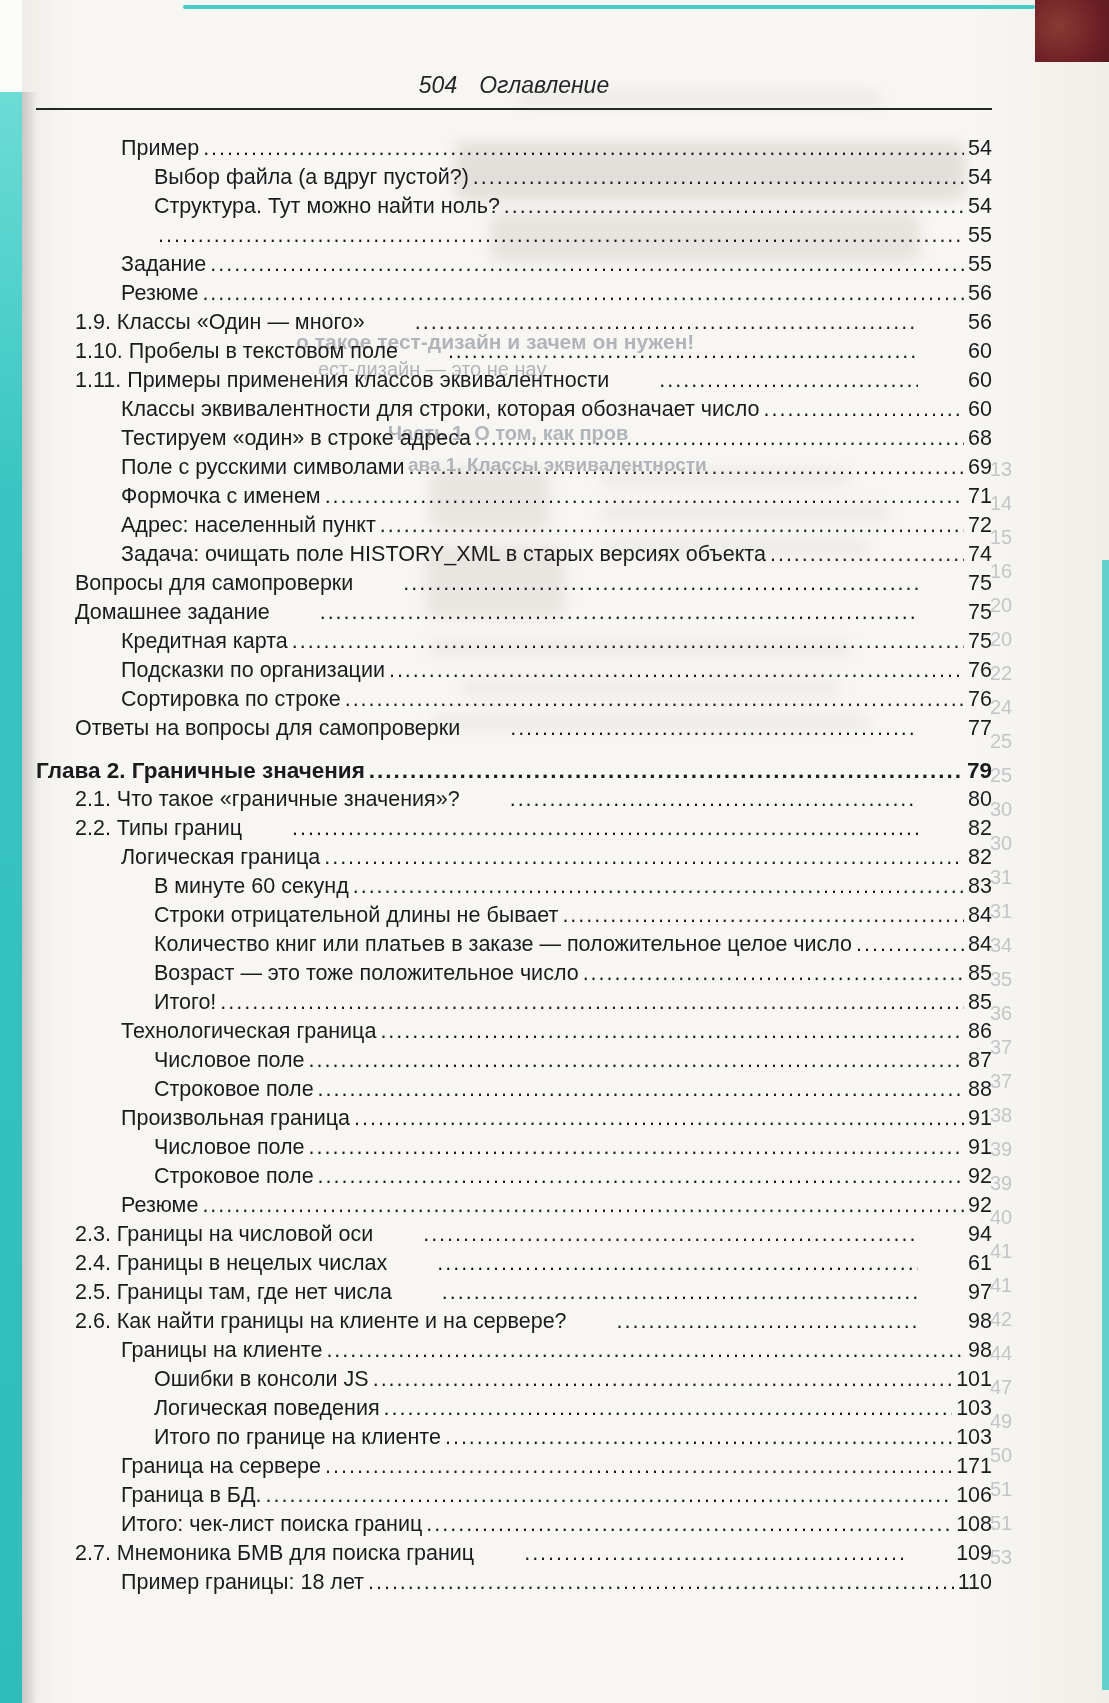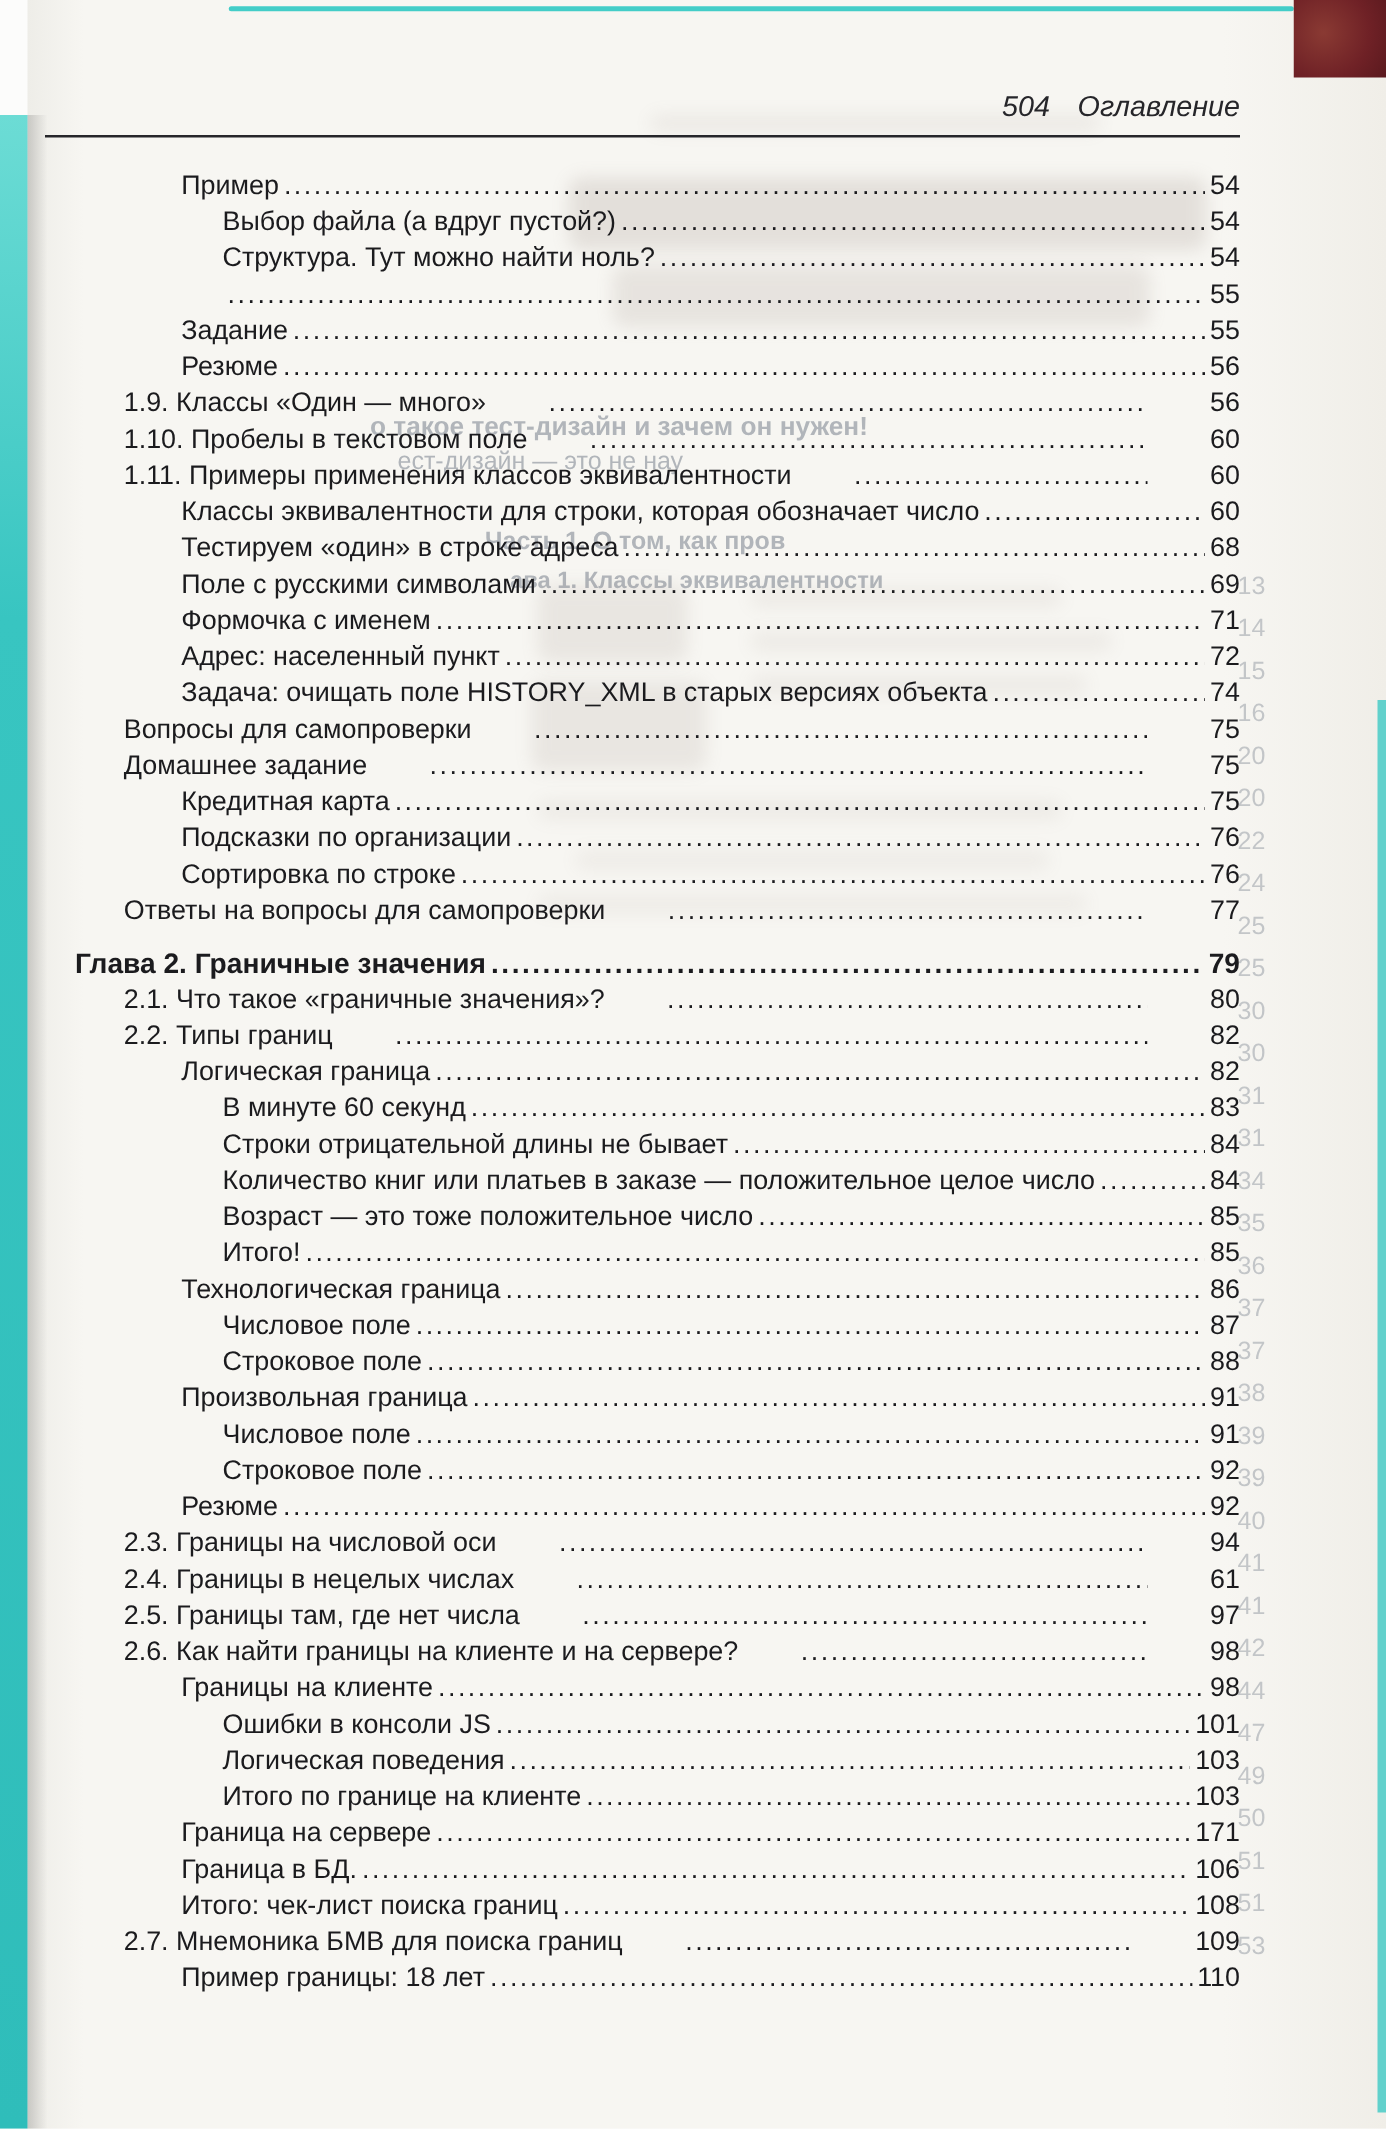--- a/index.html
+++ b/index.html
@@ -25,31 +25,31 @@
   .strip-left{position:absolute;left:0;top:92px;width:22px;bottom:0;
     background:linear-gradient(180deg,#6cdcd5 0%,#38c5c1 25%,#2fbdba 100%);}
   .strip-top{position:absolute;left:183px;top:5px;width:852px;height:4px;background:#43cdc8;border-radius:2px;}
   .strip-right{position:absolute;right:0;top:560px;width:7px;height:1130px;background:#3ec9c4;opacity:.8;}
   .corner-maroon{position:absolute;right:0;top:0;width:74px;height:62px;
     background:radial-gradient(circle at 32% 42%, #8a3a33 0%, #6f2126 60%, #5a191e 100%);}
 
   
   .running-head{
     position:absolute;left:36px;top:72px;width:956px;
-    display:flex;justify-content:flex-end;align-items:baseline;
+    display:flex;justify-content:center;align-items:baseline;
     font-style:italic;font-size:23px;color:#26262a;gap:22px;
   }
   .head-rule{position:absolute;left:36px;top:108px;width:956px;height:2px;background:#26262a;}
 
   
   .toc{
     position:absolute;left:36px;top:134px;width:956px;
     font-size:21.5px;color:#1b1b1e;
   }
-  .toc-row{display:flex;align-items:center;height:29px;line-height:29px;white-space:nowrap;margin-left:24px;}
+  .toc-row{display:flex;align-items:center;height:29px;line-height:29px;white-space:nowrap;}
   .toc-row.chapter{font-weight:bold;margin-top:13px;font-size:22.5px;}
   .lvl0{padding-left:0;}
   .lvl1{padding-left:39px;gap:46px;}
   .lvl2{padding-left:85px;}
   .lvl3{padding-left:118px;}
   .toc-row .t{flex:0 0 auto;}
   .toc-row .leader{flex:1 1 auto;overflow:hidden;margin:0 4px;}
   .toc-row .leader::after{
     content:"........................................................................................................................................................";
     letter-spacing:2px;

